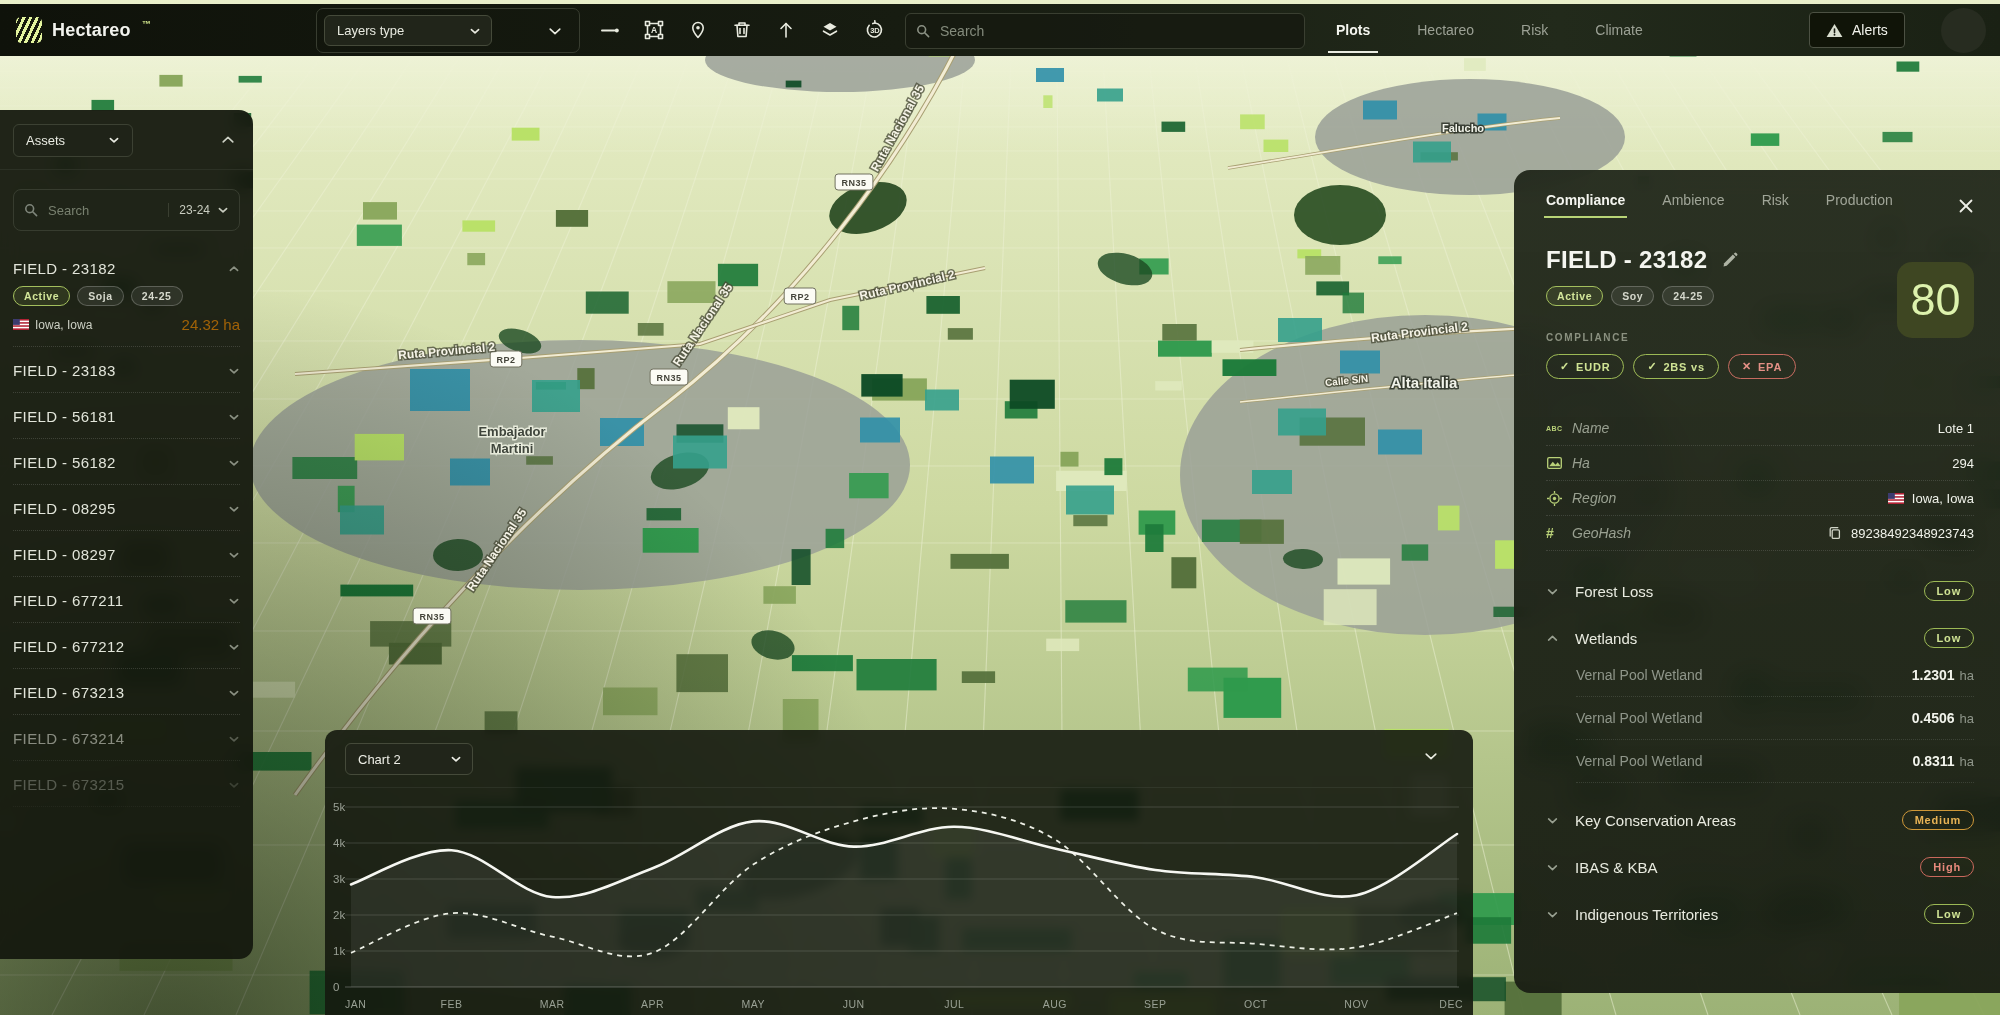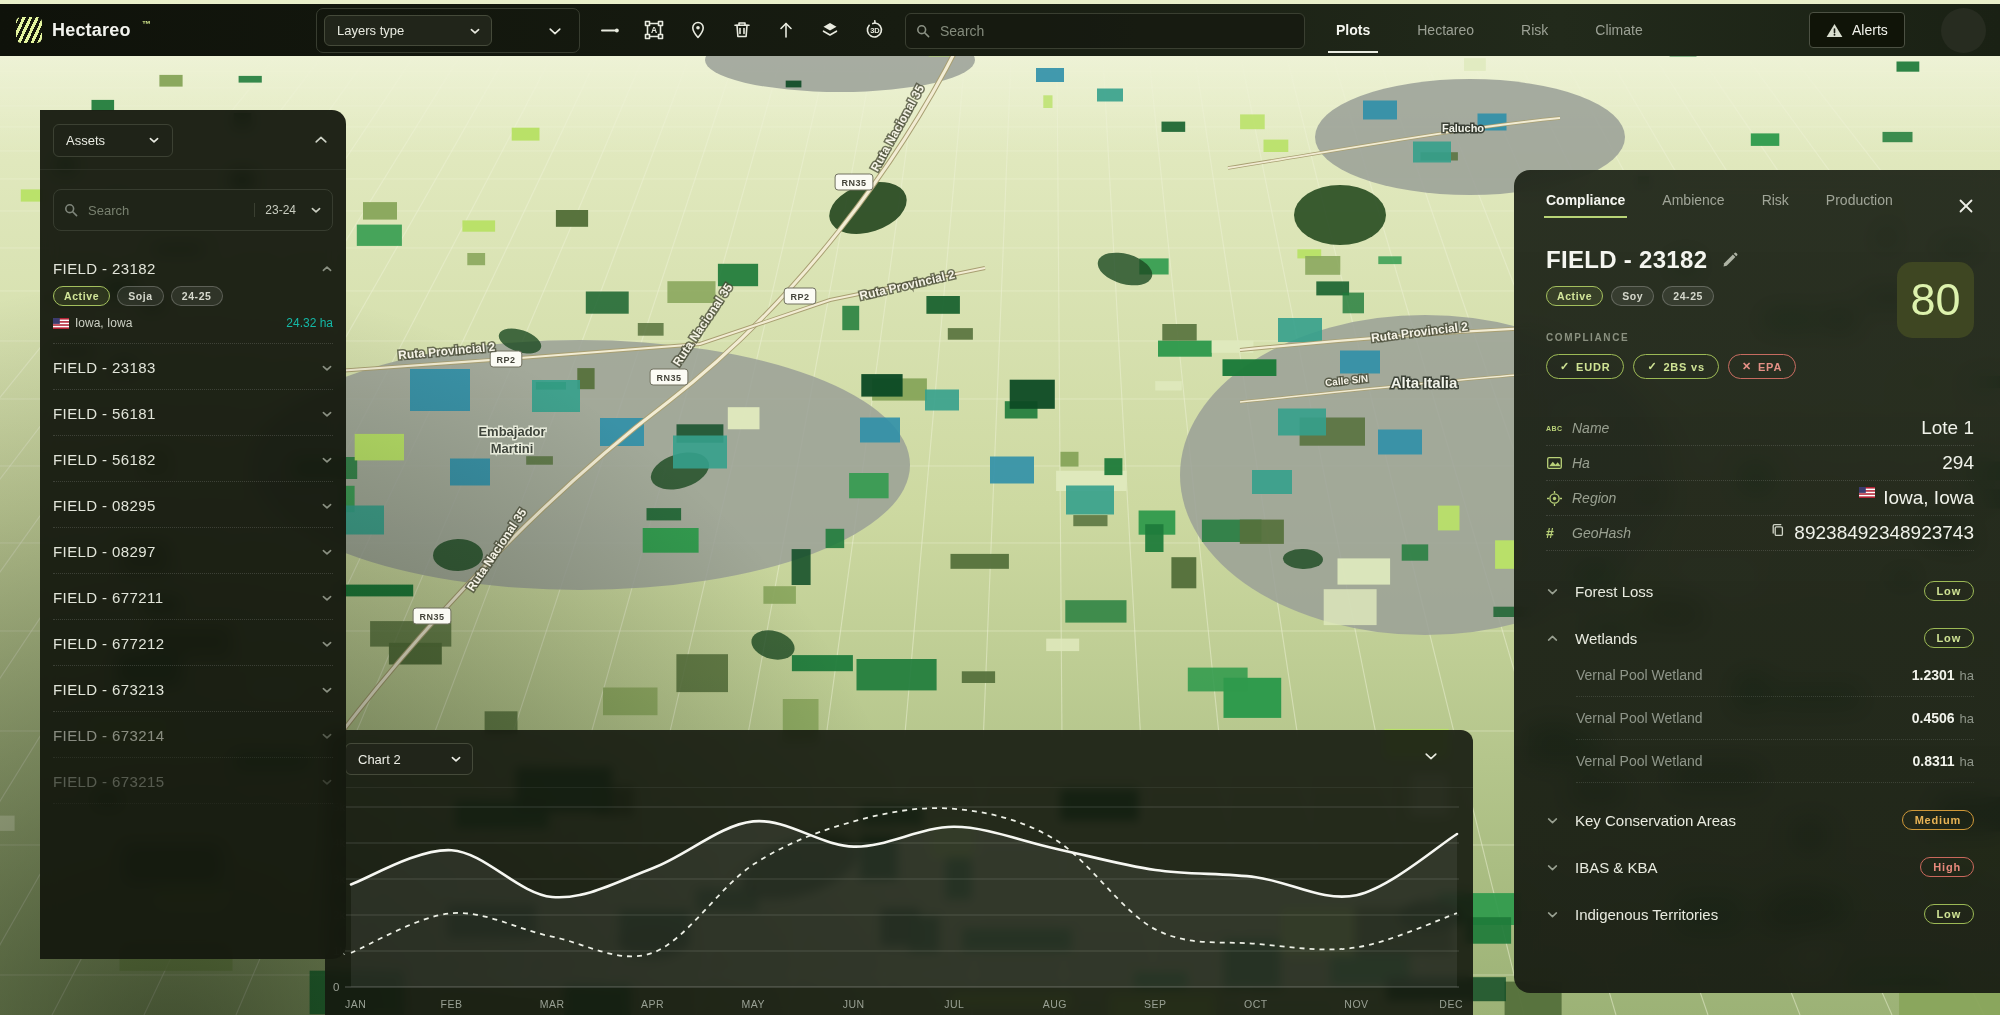--- a/index.html
+++ b/index.html
@@ -21,40 +21,40 @@
   .searchbox{position:absolute;left:905px;top:9px;width:378px;height:34px;background:rgba(22,26,16,.85);border:1px solid #3a3f31;border-radius:6px;display:flex;align-items:center;padding:0 10px;gap:8px;color:#8b9184}
   .searchbox input{flex:1;background:none;border:none;outline:none;color:#d7dacd;font-size:14px;font-family:inherit}
   .searchbox input::placeholder{color:#848b7c}
   nav{position:absolute;left:1336px;top:0;height:52px;display:flex;align-items:center;gap:47px;}
   nav .nav-item{position:relative;height:52px;display:flex;align-items:center;color:#9ba094;font-size:14px;cursor:pointer;}
   nav .nav-item.active{color:#f4f5ef;font-weight:bold}
   nav .nav-item.active::after{content:"";position:absolute;left:-8px;right:-8px;bottom:3px;height:2px;background:#e9ebe0;}
   .alerts{position:absolute;left:1809px;top:8px;height:36px;padding:0 16px;background:#101408;border:1px solid #4c5143;border-radius:4px;display:flex;align-items:center;gap:9px;color:#f2f3ec;font-size:14px;font-weight:normal;cursor:pointer;font-family:inherit}
   .avatar{position:absolute;left:1941px;top:4px;width:45px;height:45px;border-radius:50%;background:#272c20;cursor:pointer}
   
-  #sidebar{position:absolute;left:0;top:110px;width:306px;height:849px;background:rgba(21,25,15,.95);border-radius:0 14px 14px 0;z-index:40;padding:13px;box-sizing:border-box;backdrop-filter:blur(8px);margin-left:40px;}
+  #sidebar{position:absolute;left:0;top:110px;width:253px;height:849px;background:rgba(21,25,15,.95);border-radius:0 14px 14px 0;z-index:40;padding:13px;box-sizing:border-box;backdrop-filter:blur(8px);}
   .sb-head{display:flex;align-items:center;height:34px;}
   .assets-btn{width:120px;height:33px;background:#1f2318;border:1px solid #3c4133;border-radius:6px;color:#e9ebe2;font-size:13px;display:flex;align-items:center;justify-content:space-between;padding:0 12px;cursor:pointer;font-family:inherit}
   .sb-collapse{margin-left:auto;background:none;border:none;color:#ced2c6;cursor:pointer;padding:4px}
   .sb-div{border-top:1px solid #2c3125;margin:12px -13px 0 -13px;}
   .sb-search{margin-top:19px;height:40px;background:#1f2418;border:1px solid #373c2f;border-radius:8px;display:flex;align-items:center;padding:0 10px;gap:8px;color:#7e857a}
   .sb-search input{flex:1;min-width:0;background:none;border:none;outline:none;color:#d7dacd;font-size:13px;font-family:inherit}
   .sb-search input::placeholder{color:#78806f}
-  .season{display:flex;align-items:center;gap:14px;border-left:1px solid #3a3f31;padding-left:10px;color:#c9cdc0;font-size:12px;cursor:pointer;white-space:nowrap}
+  .season{display:flex;align-items:center;gap:7px;border-left:1px solid #3a3f31;padding-left:10px;color:#c9cdc0;font-size:12px;cursor:pointer;white-space:nowrap}
   #field-list{margin-top:14px;}
   .field{border-bottom:1px dotted rgba(255,255,255,.14);padding:15px 0 13px 0;}
   .f-head{display:flex;align-items:center;justify-content:space-between;cursor:pointer}
   .f-title{color:#e2e5da;font-size:15px;letter-spacing:.4px}
   .f-chev{color:#8b9183;display:flex}
   .f-badges{display:flex;gap:7px;margin-top:9px;}
   .pill{font-size:10.5px;letter-spacing:.6px;padding:3px 10px;border-radius:999px;font-weight:bold}
   .b-green{color:#d3e69a;border:1px solid #a3bf5d;background:rgba(163,191,93,.12)}
   .b-gray{color:#d5d8cc;border:1px solid rgba(255,255,255,.22);background:rgba(255,255,255,.07)}
   .f-loc{display:flex;align-items:center;gap:6px;margin-top:10px;color:#ccd0c4;font-size:12px;}
-  .f-area{margin-left:auto;color:#14b8a6;font-size:12px}
+  .f-area{margin-left:auto;color:#a16207;font-size:15px}
   
   #chartpanel{position:absolute;left:325px;top:730px;width:1148px;height:285px;background:rgba(21,25,16,.9);border-radius:12px 12px 0 0;z-index:30;backdrop-filter:blur(5px);}
   .ch-head{position:absolute;left:0;top:0;right:0;height:57px;border-bottom:1px solid rgba(255,255,255,.06);}
   .chart-select{position:absolute;left:20px;top:13px;width:128px;height:32px;background:#21251a;border:1px solid #454a3a;border-radius:6px;color:#edeee6;font-size:13px;display:flex;align-items:center;justify-content:space-between;padding:0 10px 0 12px;cursor:pointer;font-family:inherit}
   .ch-collapse{position:absolute;right:28px;top:17px;background:none;border:none;color:#e9ebe0;cursor:pointer}
   #chartsvg{position:absolute;left:0;top:0;}
   
   #panel{position:absolute;left:1514px;top:170px;width:486px;height:823px;background:linear-gradient(rgba(31,37,25,.94),rgba(26,31,20,.96));border-radius:16px 0 0 16px;z-index:45;box-sizing:border-box;padding:22px 26px 0 32px;backdrop-filter:blur(12px);}
   .tabs{display:flex;gap:37px;align-items:center;}
   .tab{position:relative;color:#a0a598;font-size:14px;padding-bottom:10px;cursor:pointer}
@@ -70,21 +70,21 @@
   .comp-badges{display:flex;gap:9px;margin-top:11px;}
   .cpill{display:flex;align-items:center;gap:6px;font-size:11px;font-weight:bold;letter-spacing:.8px;padding:5px 13px;border-radius:999px}
   .cpill.pass{color:#cfe394;border:1px solid #9cb955}
   .cpill.fail{color:#e49086;border:1px solid #c66b60}
   .details{margin-top:32px;}
   .d-row{display:flex;align-items:center;height:34px;border-bottom:1px dotted rgba(255,255,255,.13);}
   .d-icon{width:26px;color:#b9d178;display:flex;align-items:center}
   .abc{font-size:7px;font-weight:bold;color:#b9d178;letter-spacing:.5px}
   .hash{font-size:14px;font-weight:bold;color:#b9d178}
   .d-label{color:#99a091;font-size:14px;font-style:italic;}
-  .d-value{margin-left:auto;color:#f0f2ea;font-size:19px;display:flex;gap:8px}
+  .d-value{margin-left:auto;color:#f0f2ea;font-size:13px;display:flex;align-items:center;gap:8px}
   .sections{margin-top:30px;}
   .s-row{display:flex;align-items:center;gap:16px;margin-top:27px;}
   .s-chev{color:#99a091;display:flex;cursor:pointer}
   .s-label{color:#e9ebe0;font-size:15px;}
   .rpill{margin-left:auto;font-size:11px;font-weight:bold;letter-spacing:.8px;padding:3px 12px;border-radius:999px}
   .rpill.low{color:#cfe394;border:1px solid #9cb955}
   .rpill.medium{color:#e8b355;border:1px solid #cf9838}
   .rpill.high{color:#e8897c;border:1px solid #c9685c}
   .s-sub{margin:6px 0 2px 30px;}
   .sub-row{display:flex;align-items:center;height:42px;border-bottom:1px dotted rgba(255,255,255,.12);}

